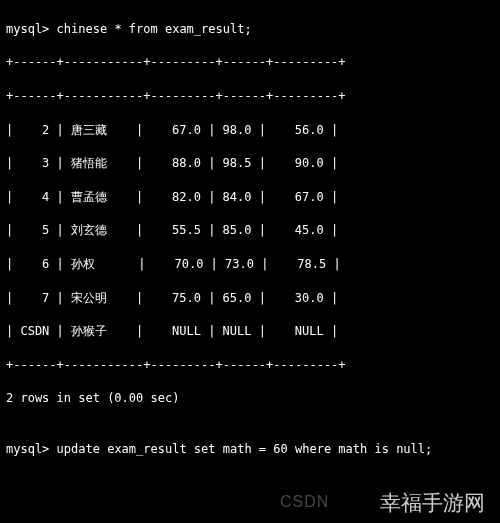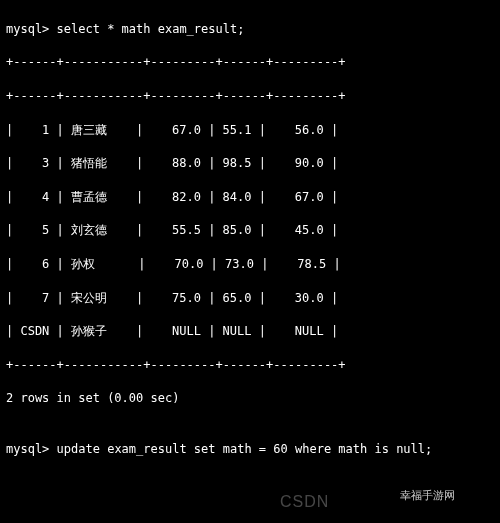--- a/index.html
+++ b/index.html
@@ -26,35 +26,35 @@
     pointer-events: none;
   }
   .wm-csdn {
     left: 280px;
     top: 491px;
     font-size: 16px;
     color: rgba(200,200,200,0.35);
     letter-spacing: 1px;
   }
   .wm-site {
-    left: 400px;
+    left: 380px;
     top: 488px;
-    font-size: 11px;
+    font-size: 21px;
     color: rgba(255,255,255,0.8);
   }
   .line { display: block; }
 </style>
 </head>
 <body>
 
 <div class="terminal">
-<span class="line"><span class="prompt-label">mysql&gt; </span><span class="cmd">select * math exam_result;</span></span>
+<span class="line"><span class="prompt-label">mysql&gt; </span><span class="cmd">chinese * from exam_result;</span></span>
 <span class="line">+------+-----------+---------+------+---------+</span>
 <span class="line">+------+-----------+---------+------+---------+</span>
-<span class="line">|    1 | 唐三藏    |    67.0 | 55.1 |    56.0 |</span>
+<span class="line">|    2 | 唐三藏    |    67.0 | 98.0 |    56.0 |</span>
 <span class="line">|    3 | 猪悟能    |    88.0 | 98.5 |    90.0 |</span>
 <span class="line">|    4 | 曹孟德    |    82.0 | 84.0 |    67.0 |</span>
 <span class="line">|    5 | 刘玄德    |    55.5 | 85.0 |    45.0 |</span>
 <span class="line">|    6 | 孙权      |    70.0 | 73.0 |    78.5 |</span>
 <span class="line">|    7 | 宋公明    |    75.0 | 65.0 |    30.0 |</span>
 <span class="line">| CSDN | 孙猴子    |    NULL | NULL |    NULL |</span>
 <span class="line">+------+-----------+---------+------+---------+</span>
 <span class="line">2 rows in set (0.00 sec)</span>
 <span class="line"></span>
 <span class="line"><span class="prompt-label">mysql&gt; </span><span class="cmd">update exam_result set math = 60 where math is null;</span></span>

